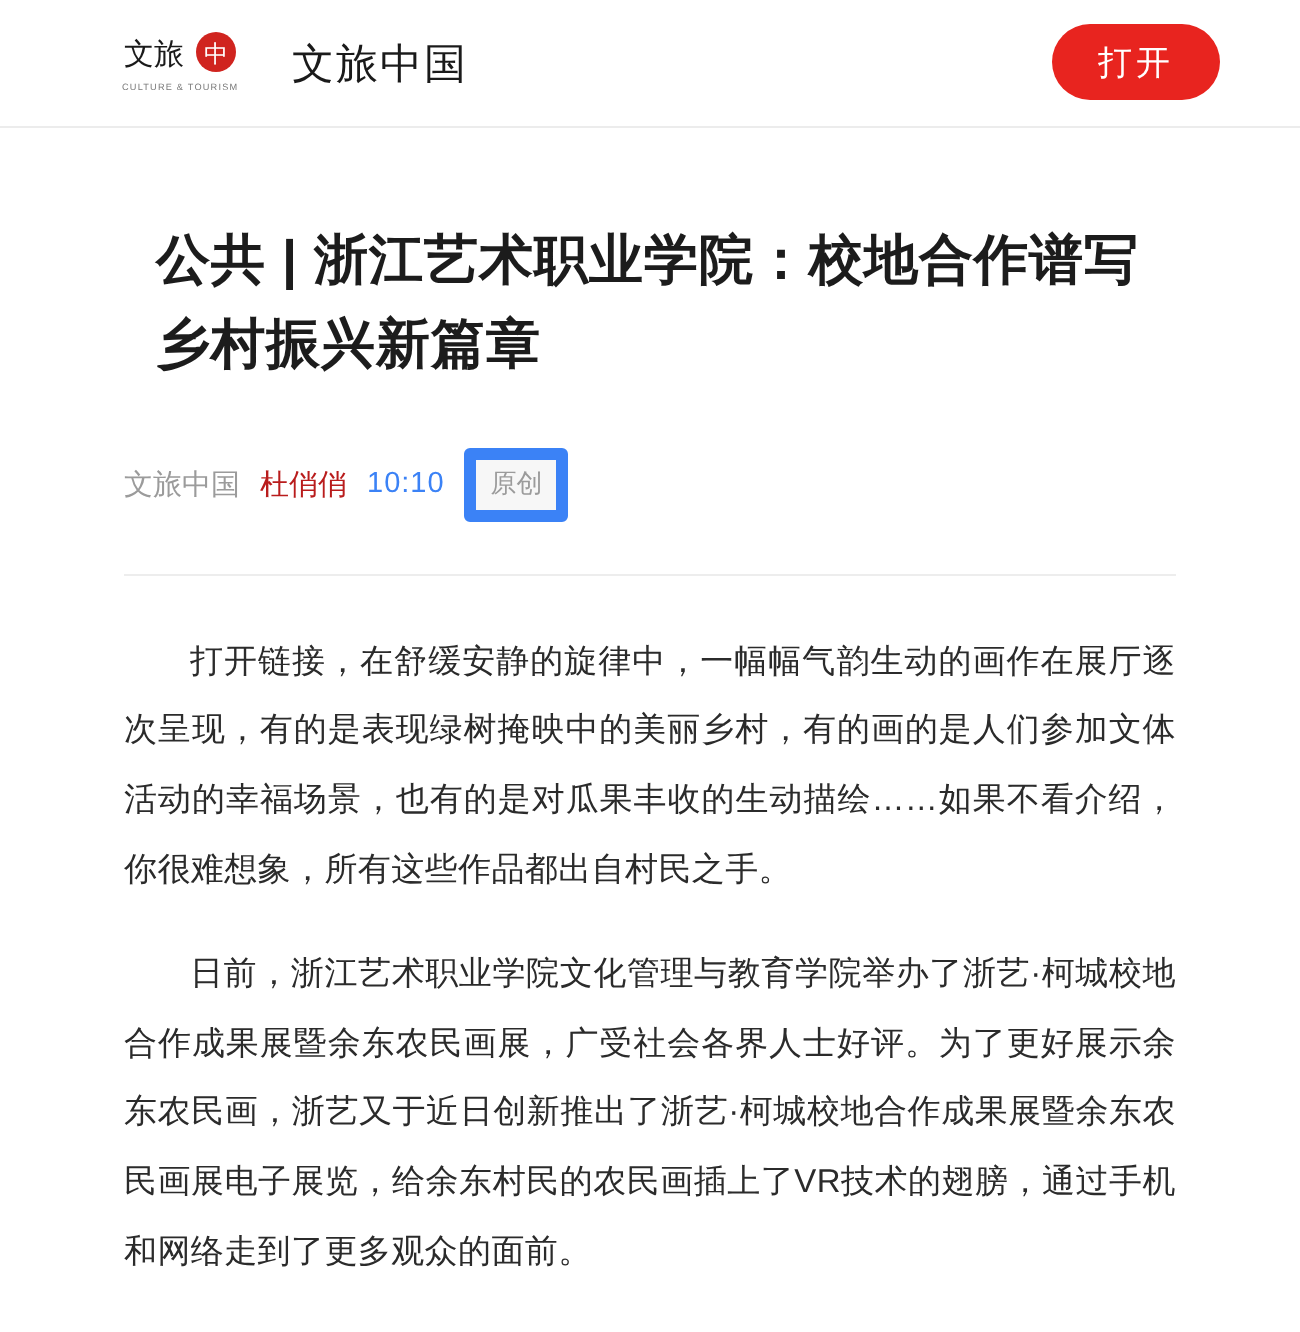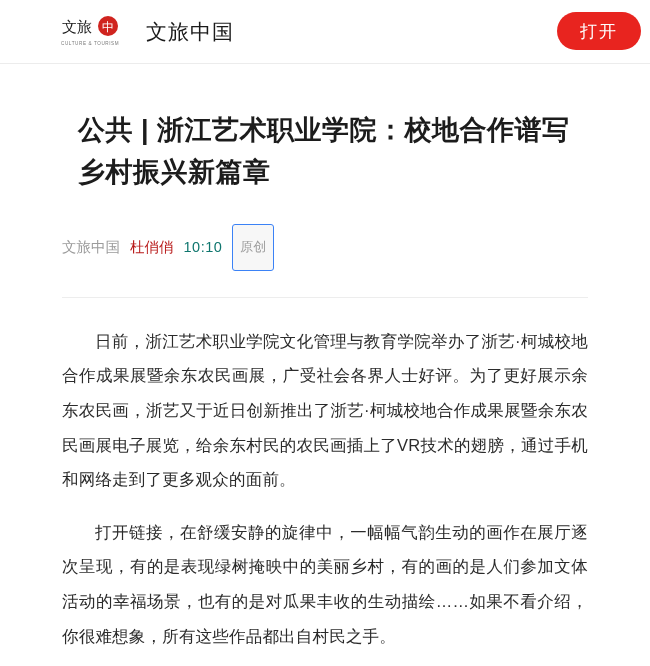--- a/index.html
+++ b/index.html
@@ -49,21 +49,21 @@
     font-size: 21px;
     color: #1a1a1a;
     margin-left: 14px;
     letter-spacing: 1px;
     font-weight: 400;
     white-space: nowrap;
   }
 
   .open-btn {
     position: absolute;
-    right: 9px;
+    right: 40px;
     top: 12px;
     width: 84px;
     height: 38px;
     border-radius: 19px;
     background: #e8241f;
     color: #ffffff;
     border: none;
     font-size: 17px;
     font-family: "Liberation Sans", "DejaVu Sans", sans-serif;
     letter-spacing: 2px;
@@ -92,27 +92,27 @@
   .meta {
     margin-top: 30px;
     display: flex;
     align-items: center;
     gap: 10px;
     font-size: 14.5px;
     color: #9b9b9b;
   }
   .meta-source { color: #9b9b9b; }
   .meta-author { color: #b91c1c; }
-  .meta-time { color: #0f766e; letter-spacing: 0.5px; }
+  .meta-time { color: #3b82f6; letter-spacing: 0.5px; }
   .meta-badge {
     color: #9b9b9b;
-    border: 1px solid #3b82f6;
+    border: 6px solid #3b82f6;
     background: #f7f7f7;
     border-radius: 3px;
-    padding: 14px 7px;
+    padding: 4px 7px;
     font-size: 13px;
     line-height: 1.3;
   }
 
   .divider {
     margin-top: 26px;
     height: 1px;
     background: #ededed;
     width: 100%;
   }
@@ -156,18 +156,18 @@
     <div class="meta">
       <span class="meta-source">文旅中国</span>
       <span class="meta-author">杜俏俏</span>
       <span class="meta-time">10:10</span>
       <span class="meta-badge">原创</span>
     </div>
 
     <div class="divider"></div>
 
     <div class="body">
+      <p class="para">打开链接，在舒缓安静的旋律中，一幅幅气韵生动的画作在展厅逐次呈现，有的是表现绿树掩映中的美丽乡村，有的画的是人们参加文体活动的幸福场景，也有的是对瓜果丰收的生动描绘……如果不看介绍，你很难想象，所有这些作品都出自村民之手。</p>
       <p class="para">日前，浙江艺术职业学院文化管理与教育学院举办了浙艺·柯城校地合作成果展暨余东农民画展，广受社会各界人士好评。为了更好展示余东农民画，浙艺又于近日创新推出了浙艺·柯城校地合作成果展暨余东农民画展电子展览，给余东村民的农民画插上了VR技术的翅膀，通过手机和网络走到了更多观众的面前。</p>
-      <p class="para">打开链接，在舒缓安静的旋律中，一幅幅气韵生动的画作在展厅逐次呈现，有的是表现绿树掩映中的美丽乡村，有的画的是人们参加文体活动的幸福场景，也有的是对瓜果丰收的生动描绘……如果不看介绍，你很难想象，所有这些作品都出自村民之手。</p>
     </div>
   </div>
 
 </div>
 
 </body></html>

